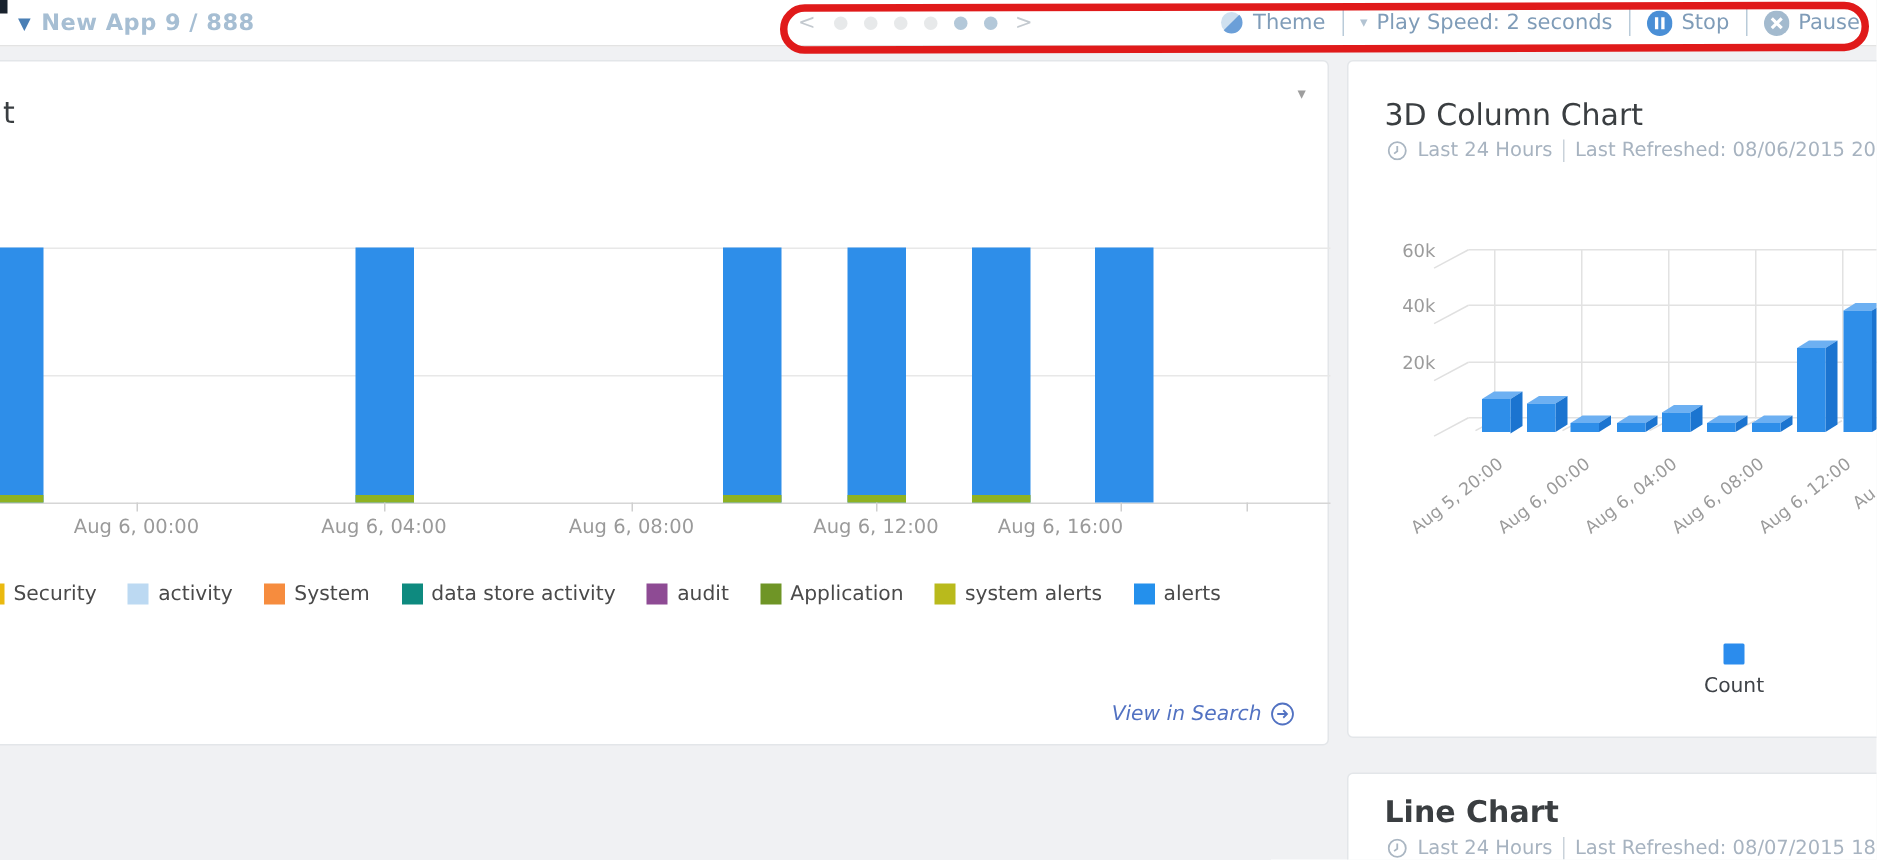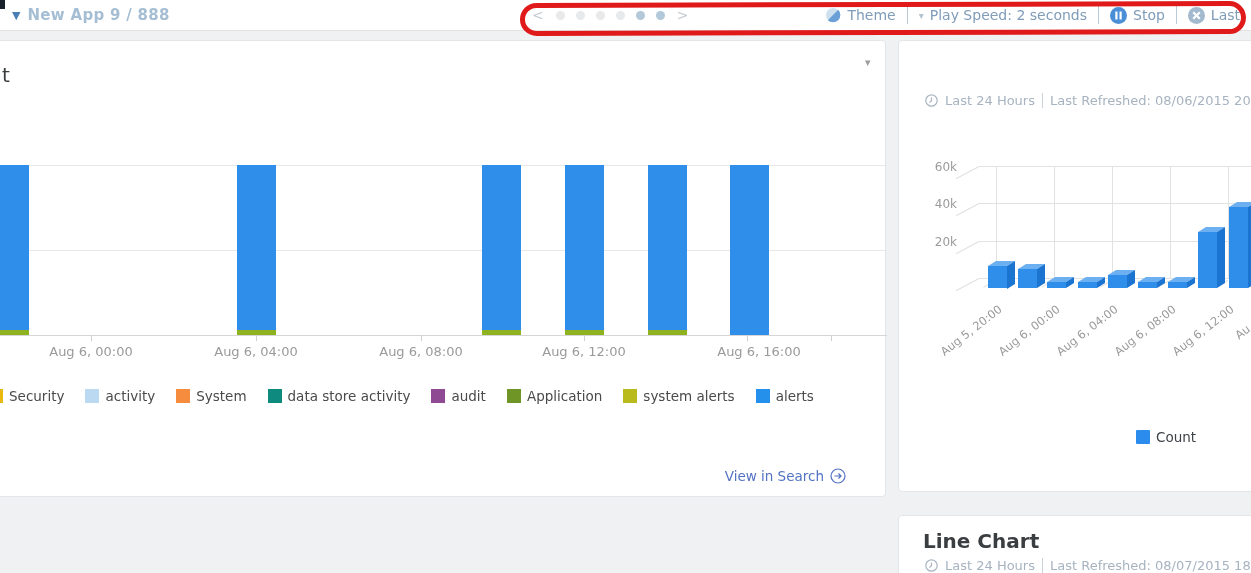--- a/index.html
+++ b/index.html
@@ -57,35 +57,35 @@
   .m-axis { position:absolute; left:0; top:294px; height:1px; background:#d6d6d6; width:100%; }
   .mbar { position:absolute; top:124px; height:170px; width:39px; cursor:pointer; }
   .mbar-blue  { position:absolute; left:0; right:0; top:0; bottom:0; }
   .mbar-green { position:absolute; left:0; right:0; bottom:0; height:5px; }
   .m-tick { position:absolute; top:294px; width:1px; height:6px; background:#cfcfcf; }
   .m-xlabel { position:absolute; top:303px; width:140px; text-align:center;
               font-size:13px; color:#9a9a9a; white-space:nowrap; }
   .m-legend { position:absolute; left:8px; top:347px; display:flex; align-items:center; gap:21px; }
   .lgd { display:flex; align-items:center; gap:6px; font-size:13.5px; color:#4a4a4a; cursor:pointer; white-space:nowrap; }
   .lgd-swatch { width:14px; height:14px; display:inline-block; }
-  .view-search { position:absolute; right:39px; top:427px; display:flex; align-items:flex-start; gap:6px;
-                 color:#5272c2; font-size:13.5px; cursor:pointer; }
+  .view-search { position:absolute; right:22px; top:427px; display:flex; align-items:flex-start; gap:6px;
+                 color:#5272c2; font-size:13.5px; cursor:pointer;font-style:italic; }
   
   .ylab3 { position:absolute; width:40px; text-align:right; font-size:12px; color:#9b9b9b; }
   .g3h  { position:absolute; height:1px; background:#e2e2e2; }
   .g3v  { position:absolute; width:1px; background:#e2e2e2; }
   .g3stub { position:absolute; border-top:1px solid #e0e0e0; transform-origin:100% 50%; transform:rotate(-28deg); }
   .c3front { position:absolute; cursor:pointer; }
   .c3top   { position:absolute; transform:skewX(-58deg); transform-origin:0 100%; }
   .c3side  { position:absolute; transform:skewY(-32deg); transform-origin:0 0; }
   .xlab3 { position:absolute; width:95px; text-align:right; font-size:11.5px; color:#9b9b9b;
            transform:rotate(-38deg); transform-origin:100% 0; white-space:nowrap; }
   .xlab3-part { position:absolute; font-size:11.5px; color:#9b9b9b; transform:rotate(-38deg); }
   .legend3 { position:absolute; left:237px; top:388px; display:flex; align-items:center; gap:6px;
-             font-size:13.5px; color:#3f4348; cursor:pointer; }
+             font-size:13.5px; color:#3f4348; cursor:pointer;flex-direction:column; }
   .legend3 .lgd-swatch { border-radius:1px; }
 </style>
 </head>
 <body>
 
 <div class="header">
   <div class="corner-chip"></div>
 
   <div class="title-group">
     <span class="title-caret">▼</span>
@@ -126,21 +126,21 @@
         <rect x="9.5" y="4.5" width="2.2" height="8" fill="#fff"></rect>
       </svg>
       <span>Stop</span>
     </span>
     <span class="tdiv"></span>
     <span class="tbtn">
       <svg width="17" height="17" viewBox="0 0 17 17">
         <circle cx="8.5" cy="8.5" r="8.5" fill="#a3bace"></circle>
         <path d="M5.2,5.2 L11.8,11.8 M11.8,5.2 L5.2,11.8" stroke="#fff" stroke-width="2.1"></path>
       </svg>
-      <span>Last</span>
+      <span>Pause</span>
     </span>
   </div>
 </div>
 
 <div class="annotation"></div>
 
 <div class="card card-main">
   <div class="card-title" style="left:21px; top:22px;">t</div>
   <span class="menu-caret" style="left:884px; top:15px;">▾</span>
 
@@ -173,21 +173,21 @@
       </div>
       <div class="m-tick" style="left: 110px;"></div>
       <div class="m-xlabel" style="left: 40px;">Aug 6, 00:00</div>
       <div class="m-tick" style="left: 275px;"></div>
       <div class="m-xlabel" style="left: 205px;">Aug 6, 04:00</div>
       <div class="m-tick" style="left: 440px;"></div>
       <div class="m-xlabel" style="left: 370px;">Aug 6, 08:00</div>
       <div class="m-tick" style="left: 603px;"></div>
       <div class="m-xlabel" style="left: 533px;">Aug 6, 12:00</div>
       <div class="m-tick" style="left: 766px;"></div>
-      <div class="m-xlabel" style="left: 708px; text-align: center;">Aug 6, 16:00</div>
+      <div class="m-xlabel" style="left: 656px; text-align: center;">Aug 6, 16:00</div>
       <div class="m-tick" style="left: 850px;"></div>
     </div>
 
   <div class="m-legend">
       <span class="lgd">
         <span class="lgd-swatch" style="background: rgb(234, 185, 15);"></span>
         <span>Security</span>
       </span>
       <span class="lgd">
         <span class="lgd-swatch" style="background: rgb(188, 217, 242);"></span>
@@ -222,20 +222,21 @@
   <div class="view-search">
     <span>View in Search</span>
     <svg width="16" height="16" viewBox="0 0 16 16">
       <circle cx="8" cy="8" r="7" fill="none" stroke="#5272c2" stroke-width="1.2"></circle>
       <path d="M4.5,8 L11,8 M8.5,5.5 L11,8 L8.5,10.5" fill="none" stroke="#5272c2" stroke-width="1.2"></path>
     </svg>
   </div>
 </div>
 
 <div class="card card-3d">
+  <div class="card-title" style="left:24px; top:23px;">3D Column Chart</div>
   <div class="card-sub" style="left:26px; top:52px;">
     <svg width="13" height="13" viewBox="0 0 13 13">
       <circle cx="6.5" cy="6.5" r="5.7" fill="none" stroke="#aab6c2" stroke-width="1.2"></circle>
       <path d="M6.5,3.4 L6.5,6.8 L4.4,8.4" fill="none" stroke="#aab6c2" stroke-width="1.2"></path>
     </svg>
     <span>Last 24 Hours</span>
     <span class="sub-div"></span>
     <span>Last Refreshed: 08/06/2015 20:0</span>
   </div>
 

